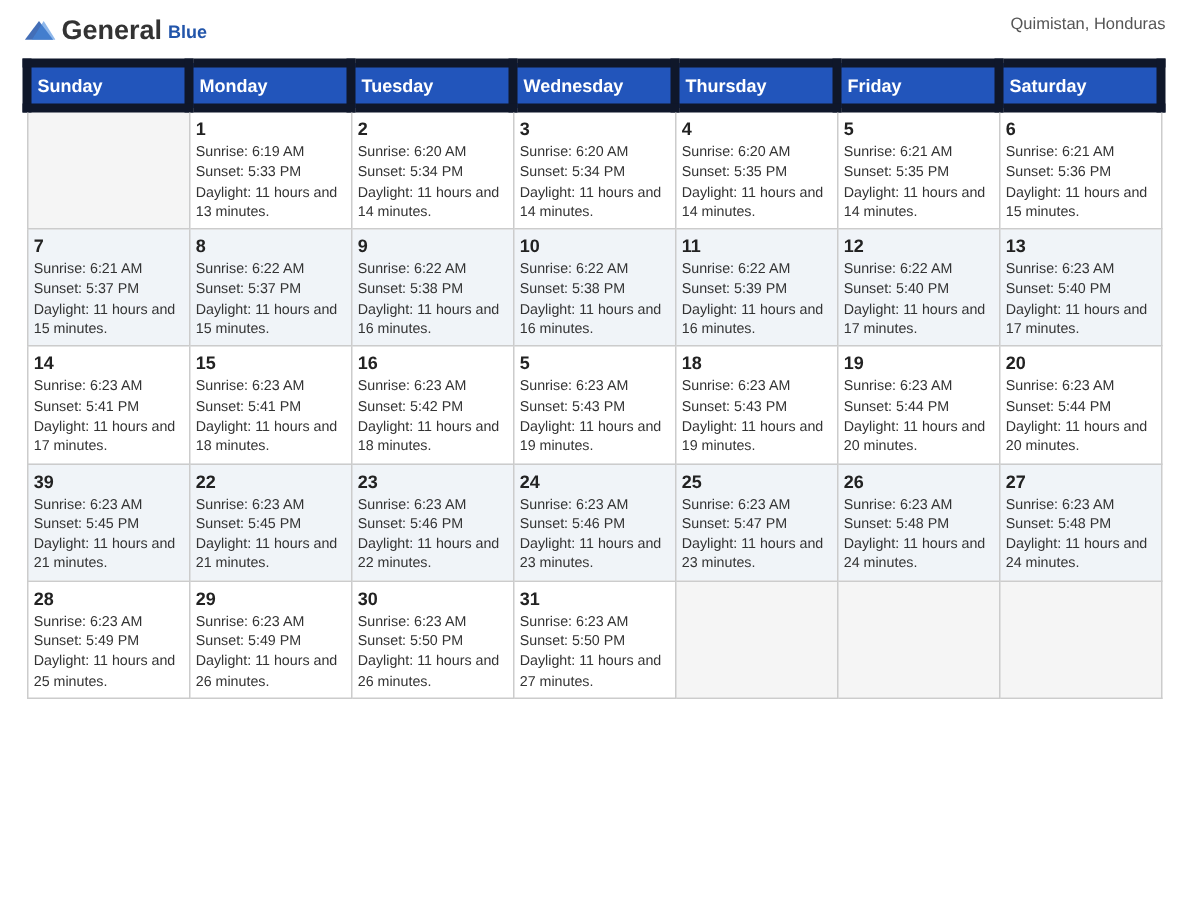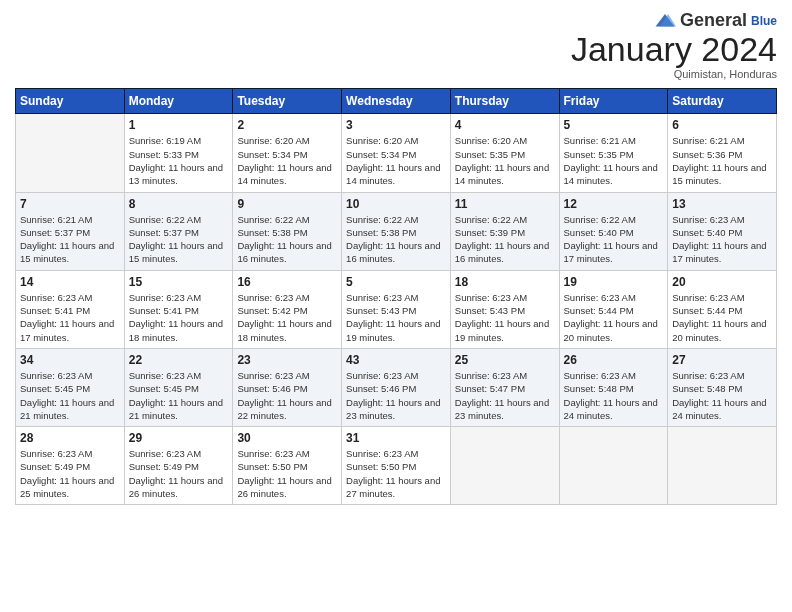--- a/index.html
+++ b/index.html
@@ -12,23 +12,22 @@
     }
     .page {
       width: 792px;
       min-height: 612px;
       background: #fff;
       padding: 10px 15px 10px 15px;
     }
     .header {
       display: flex;
       justify-content: space-between;
-      align-items: flex-end;
+      align-items: flex-start;
       margin-bottom: 8px;
-      flex-direction: column;
     }
     .logo {
       display: flex;
       align-items: center;
       gap: 4px;
     }
     .logo-icon {
       display: inline-block;
       width: 22px;
       height: 18px;
@@ -52,21 +51,21 @@
       border-collapse: collapse;
       table-layout: fixed;
     }
     .calendar-table th {
       background: #2255bb;
       color: #fff;
       font-size: 12px;
       font-weight: bold;
       padding: 5px 4px;
       text-align: left;
-      border: 1px solid #0f172a;
+      border: 6px solid #0f172a;
     }
     .calendar-table td {
       border: 1px solid #ccc;
       vertical-align: top;
       padding: 4px 4px;
       min-height: 80px;
       background: #fff;
       font-size: 10px;
       color: #333;
       width: calc(100% / 7);
@@ -97,21 +96,20 @@
   <div class="header">
     <div class="logo">
       <svg class="logo-icon" viewBox="0 0 28 22" xmlns="http://www.w3.org/2000/svg">
         <polygon points="14,2 26,18 2,18" fill="#2255aa" opacity="0.85"></polygon>
         <polygon points="18,2 28,18 8,18" fill="#4488dd" opacity="0.6"></polygon>
       </svg>
       <span style="font-size:18px;font-weight:bold;color:#333;">General</span>
         <span style="font-size:12px;font-weight:bold;color:#2255aa;">Blue</span>
     </div>
     <div class="title-block">
-      <div class="month-title">January 2024</div>
       <div class="location-title">Quimistan, Honduras</div>
     </div>
   </div>
 
   <table class="calendar-table">
     <thead>
       <tr>
         <th>Sunday</th>
         <th>Monday</th>
         <th>Tuesday</th>
@@ -204,33 +202,33 @@
             <span class="day-number">19</span>
             <div class="day-info">Sunrise: 6:23 AM<br>Sunset: 5:44 PM<br>Daylight: 11 hours and 20 minutes.</div>
           </td>
           <td>
             <span class="day-number">20</span>
             <div class="day-info">Sunrise: 6:23 AM<br>Sunset: 5:44 PM<br>Daylight: 11 hours and 20 minutes.</div>
           </td>
         </tr>
         <tr class="row-alt">
           <td>
-            <span class="day-number">34</span>
+            <span class="day-number">39</span>
             <div class="day-info">Sunrise: 6:23 AM<br>Sunset: 5:45 PM<br>Daylight: 11 hours and 21 minutes.</div>
           </td>
           <td>
             <span class="day-number">22</span>
             <div class="day-info">Sunrise: 6:23 AM<br>Sunset: 5:45 PM<br>Daylight: 11 hours and 21 minutes.</div>
           </td>
           <td>
             <span class="day-number">23</span>
             <div class="day-info">Sunrise: 6:23 AM<br>Sunset: 5:46 PM<br>Daylight: 11 hours and 22 minutes.</div>
           </td>
           <td>
-            <span class="day-number">43</span>
+            <span class="day-number">24</span>
             <div class="day-info">Sunrise: 6:23 AM<br>Sunset: 5:46 PM<br>Daylight: 11 hours and 23 minutes.</div>
           </td>
           <td>
             <span class="day-number">25</span>
             <div class="day-info">Sunrise: 6:23 AM<br>Sunset: 5:47 PM<br>Daylight: 11 hours and 23 minutes.</div>
           </td>
           <td>
             <span class="day-number">26</span>
             <div class="day-info">Sunrise: 6:23 AM<br>Sunset: 5:48 PM<br>Daylight: 11 hours and 24 minutes.</div>
           </td>

